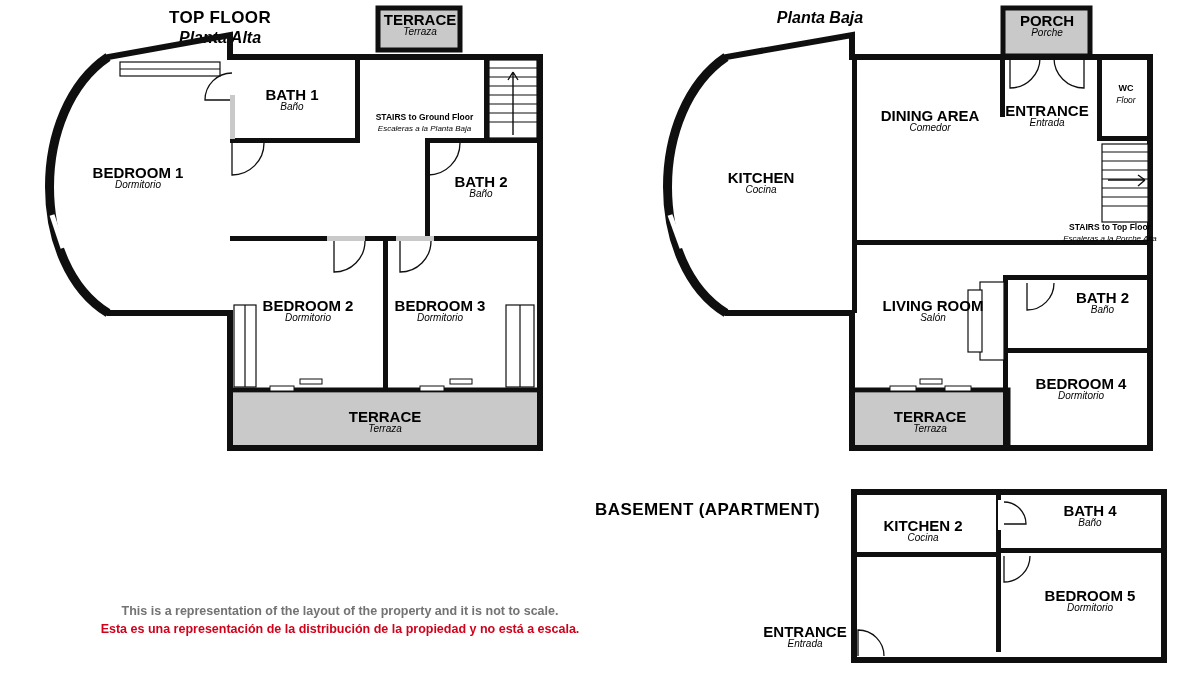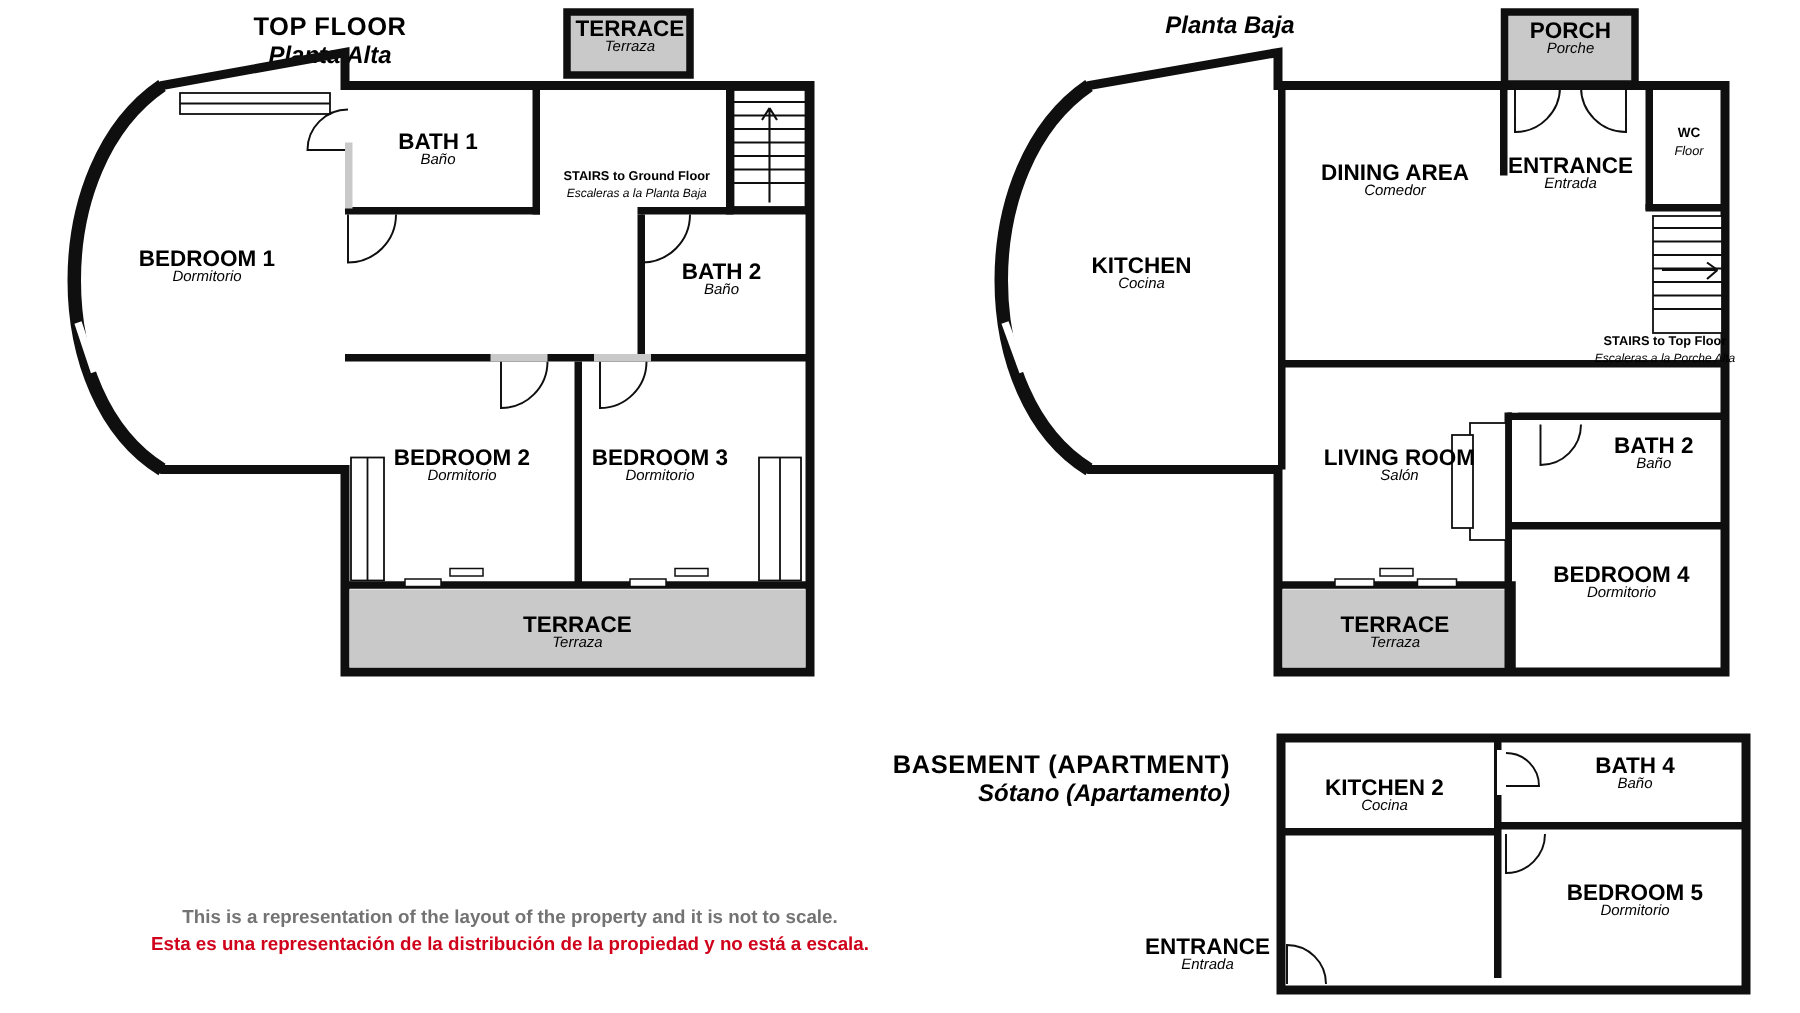--- a/index.html
+++ b/index.html
@@ -296,21 +296,20 @@
     <span class="es">Terraza</span>
   </div>
   <div class="stair-note" style="left:420px; top:222px; width:180px;">
     <span class="en">STAIRS to Top Floor</span>
     <span class="es">Escaleras a la Porche Alta</span>
   </div>
 </div>
 
 <div class="title-block" style="left:570px; top:500px; width:250px; text-align:right;">
   <div class="title-en" style="text-align:right;">BASEMENT (APARTMENT)</div>
-  <div class="title-es" style="text-align:right;">Sótano (Apartamento)</div>
 </div>
 
 <div class="plan" style="left:820px; top:470px; width:380px; height:205px;">
   <svg width="380" height="205">
     <rect x="34" y="22" width="310" height="168" fill="none" stroke="#0f0f0f" stroke-width="6"></rect>
 
     <rect x="34" y="82" width="142" height="5" fill="#0f0f0f"></rect>
     <rect x="176" y="22" width="5" height="160" fill="#0f0f0f"></rect>
     <rect x="178" y="78" width="166" height="5" fill="#0f0f0f"></rect>
 

